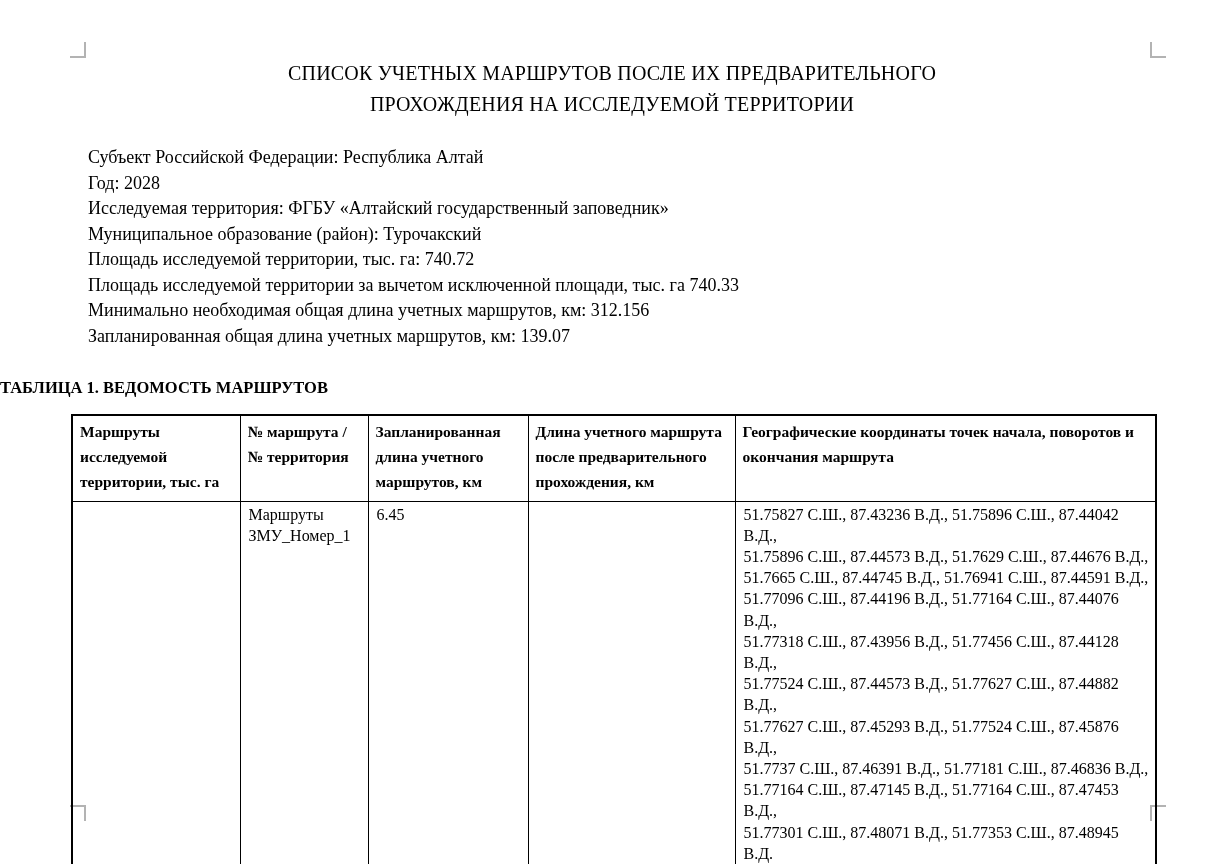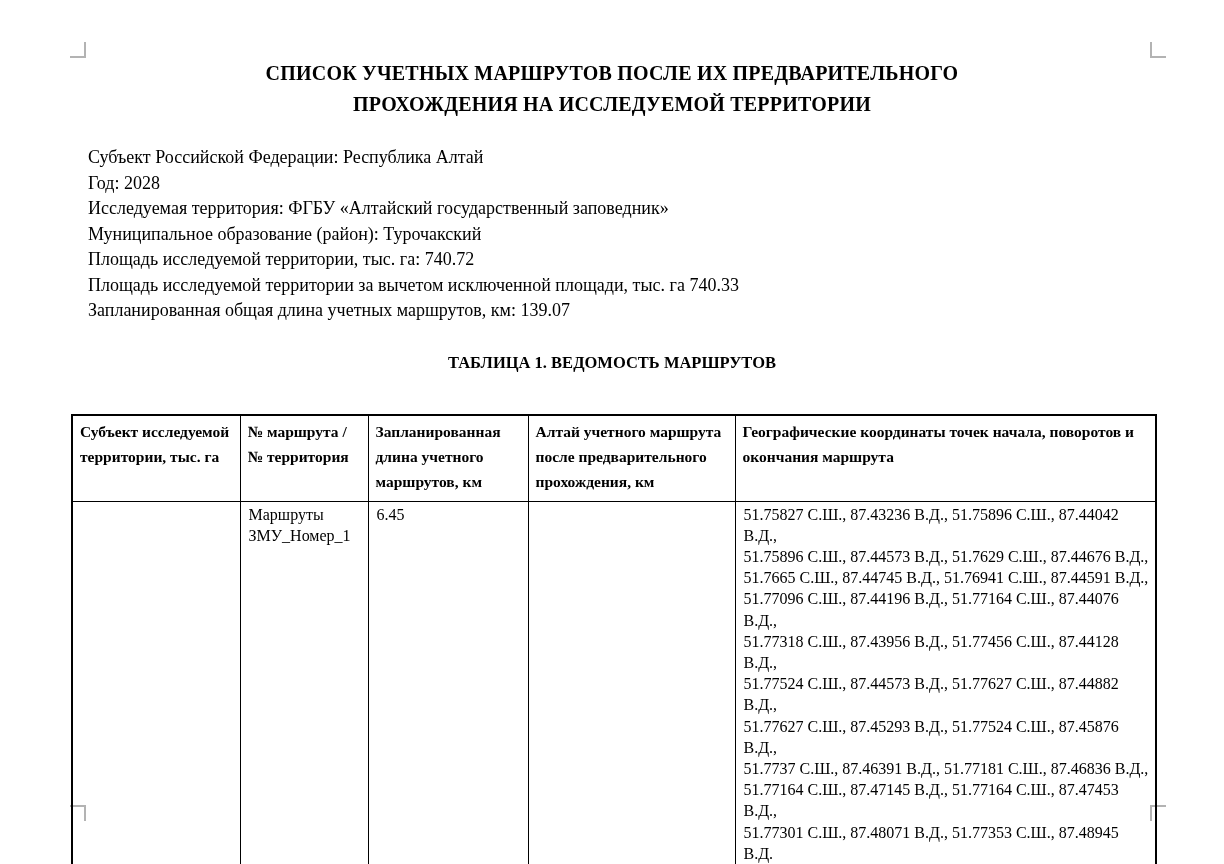--- a/index.html
+++ b/index.html
@@ -13,33 +13,33 @@
   }
   .crop { position: absolute; width: 16px; height: 16px; border: 0 solid #b3b3b3; }
   .crop.tl { left: 70px; top: 42px;  border-right-width: 2px; border-bottom-width: 2px; }
   .crop.tr { left: 1150px; top: 42px; border-left-width: 2px;  border-bottom-width: 2px; }
   .crop.bl { left: 70px; top: 805px;  border-right-width: 2px; border-top-width: 2px; }
   .crop.br { left: 1150px; top: 805px; border-left-width: 2px; border-top-width: 2px; }
 
   .doc-title {
     margin-top: 58px;
     text-align: center;
-    font-weight: bold;
+    font-weight: normal;
     font-size: 20px;
     line-height: 31px;
     letter-spacing: 0.2px;
   }
   .meta {
     margin: 25px 0 3px 88px;
     font-size: 18px;
     line-height: 25.5px;
   }
   .table-caption {
     margin-top: 29px;
-    text-align: center;
+    text-align: left;
     font-weight: bold;
     font-size: 16.5px;
     line-height: 20px;
   }
   table.routes {
     position: absolute;
     left: 71px; top: 414px;
     width: 1084px;
     border-collapse: collapse;
     table-layout: fixed;
@@ -80,39 +80,40 @@
     <div>ПРОХОЖДЕНИЯ НА ИССЛЕДУЕМОЙ ТЕРРИТОРИИ</div>
   </div>
 
   <div class="meta">
     <div>Субъект Российской Федерации: Республика Алтай</div>
     <div>Год: 2028</div>
     <div>Исследуемая территория: ФГБУ «Алтайский государственный заповедник»</div>
     <div>Муниципальное образование (район): Турочакский</div>
     <div>Площадь исследуемой территории, тыс. га: 740.72</div>
     <div>Площадь исследуемой территории за вычетом исключенной площади, тыс. га 740.33</div>
+    <div>Минимально необходимая общая длина учетных маршрутов, км: 312.156</div>
     <div>Запланированная общая длина учетных маршрутов, км: 139.07</div>
   </div>
 
   <div class="table-caption">ТАБЛИЦА 1. ВЕДОМОСТЬ МАРШРУТОВ</div>
 
   <table class="routes">
     <colgroup>
       <col style="width:168px">
       <col style="width:128px">
       <col style="width:160px">
       <col style="width:207px">
       <col style="width:421px">
     </colgroup>
     <thead>
       <tr class="header-row">
-        <th>Субъект исследуемой территории, тыс. га</th>
+        <th>Маршруты исследуемой территории, тыс. га</th>
         <th>№ маршрута / № территория</th>
         <th>Запланированная длина учетного маршрутов, км</th>
-        <th>Алтай учетного маршрута после предварительного прохождения, км</th>
+        <th>Длина учетного маршрута после предварительного прохождения, км</th>
         <th>Географические координаты точек начала, поворотов и окончания маршрута</th>
       </tr>
     </thead>
     <tbody>
       <tr class="body-row-1">
         <td></td>
         <td>Маршруты ЗМУ_Номер_1</td>
         <td>6.45</td>
         <td></td>
         <td class="coords">51.75827 С.Ш., 87.43236 В.Д., 51.75896 С.Ш., 87.44042 В.Д.,

